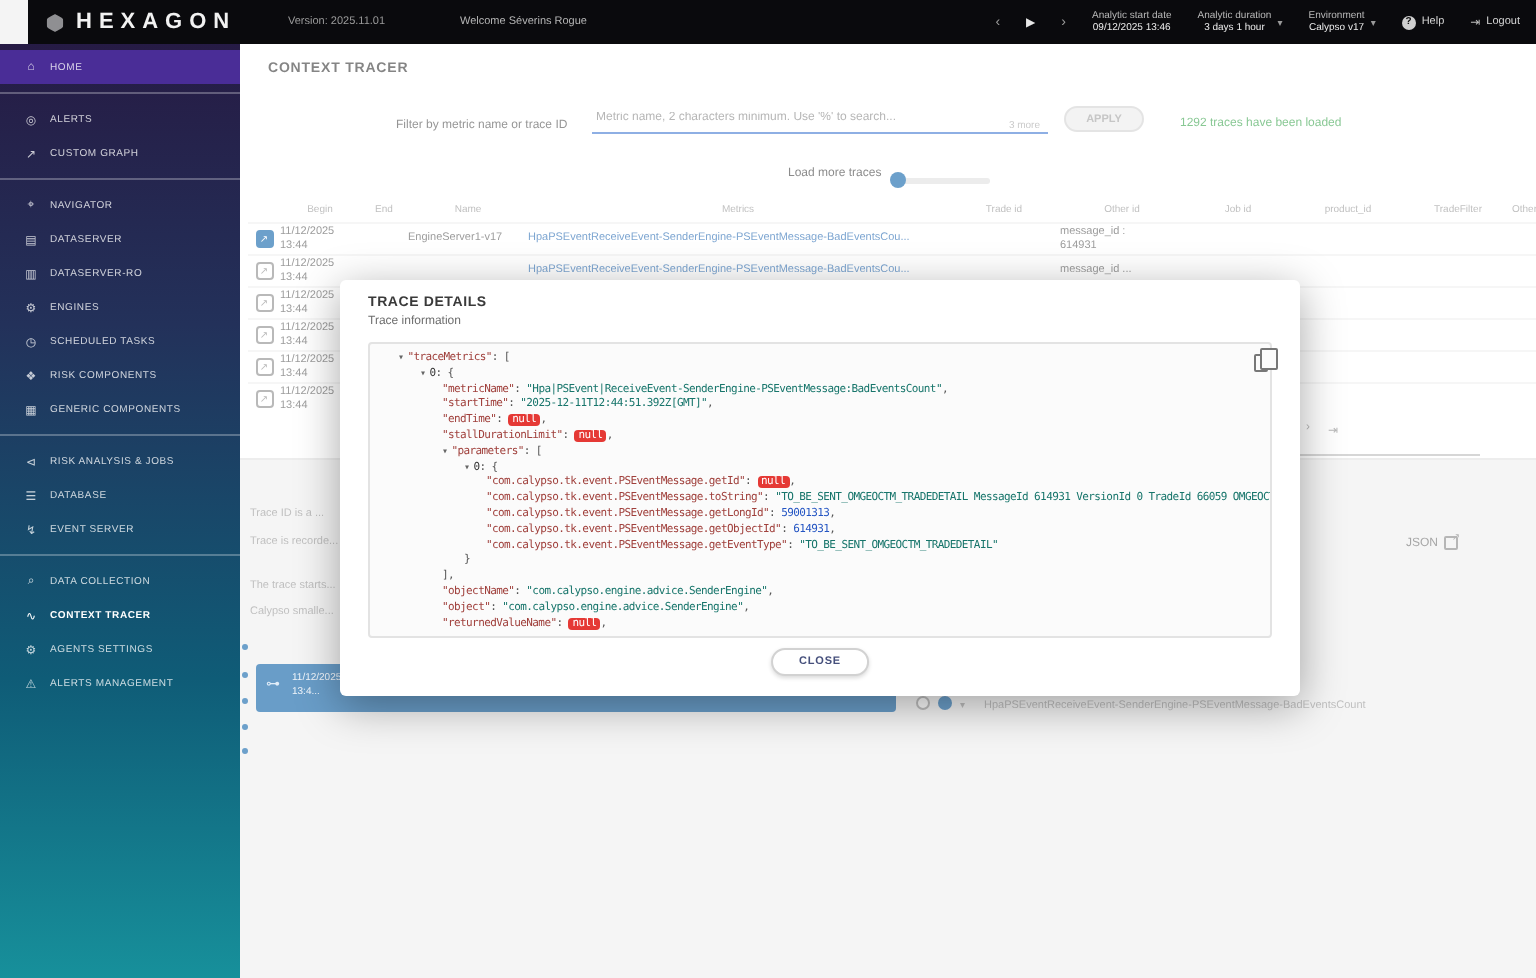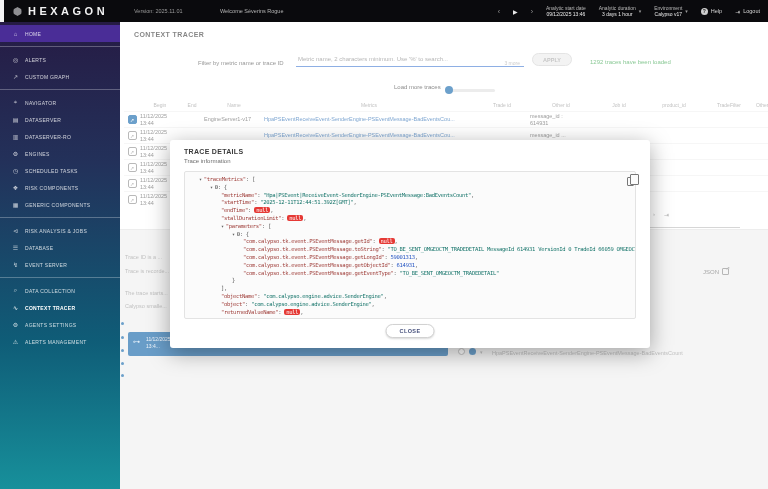--- a/index.html
+++ b/index.html
@@ -1,20 +1,20 @@
 <!DOCTYPE html>
 <html><head>
 <meta charset="utf-8">
 <style>
   *{box-sizing:border-box;margin:0;padding:0}
   html,body{background:#ddd}
   #app{position:relative;width:768px;height:489px;overflow:hidden;background:#f4f4f4;
        font-family:"Liberation Sans",sans-serif;-webkit-font-smoothing:antialiased}
   
-  .topbar{position:absolute;top:0;left:4px;right:0;height:22px;background:#0a0a0d;color:#ddd;z-index:30}
+  .topbar{position:absolute;top:0;left:14px;right:0;height:22px;background:#0a0a0d;color:#ddd;z-index:30}
   .logo-hex{position:absolute;left:9px;top:7px;width:9px;height:9px;background:#8f8f92;border-radius:50%;
             clip-path:polygon(50% 0,95% 25%,95% 75%,50% 100%,5% 75%,5% 25%)}
   .brand{position:absolute;left:24px;top:5px;font-size:11px;font-weight:bold;letter-spacing:3.5px;color:#f2f2f2}
   .version{position:absolute;left:130px;top:8px;font-size:5.5px;color:#9a9a9a}
   .welcome{position:absolute;left:216px;top:8px;font-size:5.5px;color:#b5b5b5}
   .top-right{position:absolute;right:8px;top:0;height:22px;display:flex;align-items:center;gap:13px}
   .nav-arrow{font-size:7px;color:#9a9a9a;cursor:pointer}
   .nav-play{font-size:6px;color:#e8e8e8;cursor:pointer}
   .hdr-block{display:flex;flex-direction:column;align-items:center;line-height:6.5px;cursor:pointer}
   .hdr-block .hb-label{font-size:5px;color:#b9b9b9}

